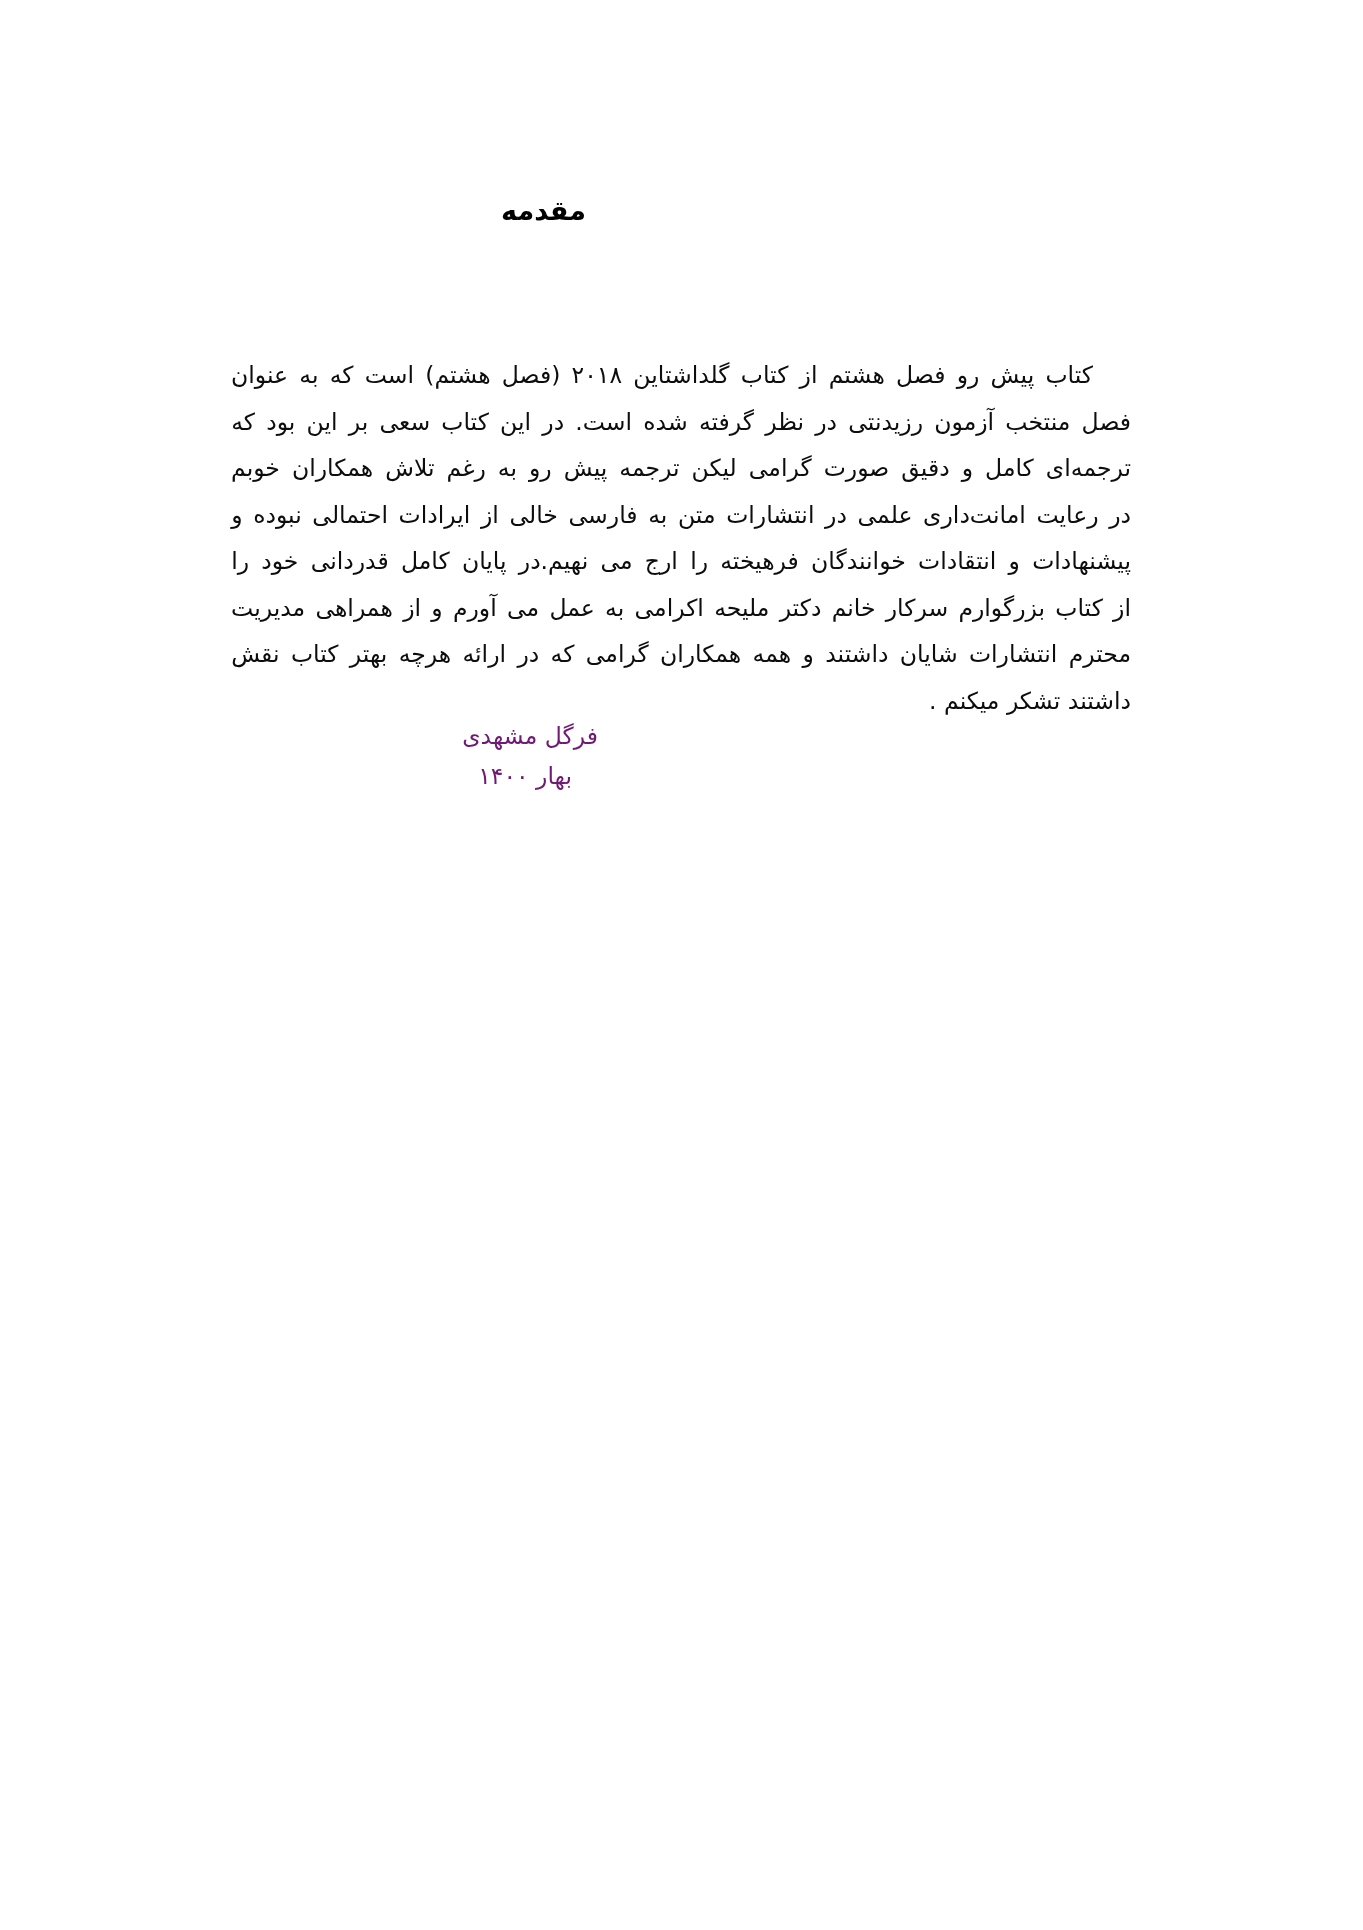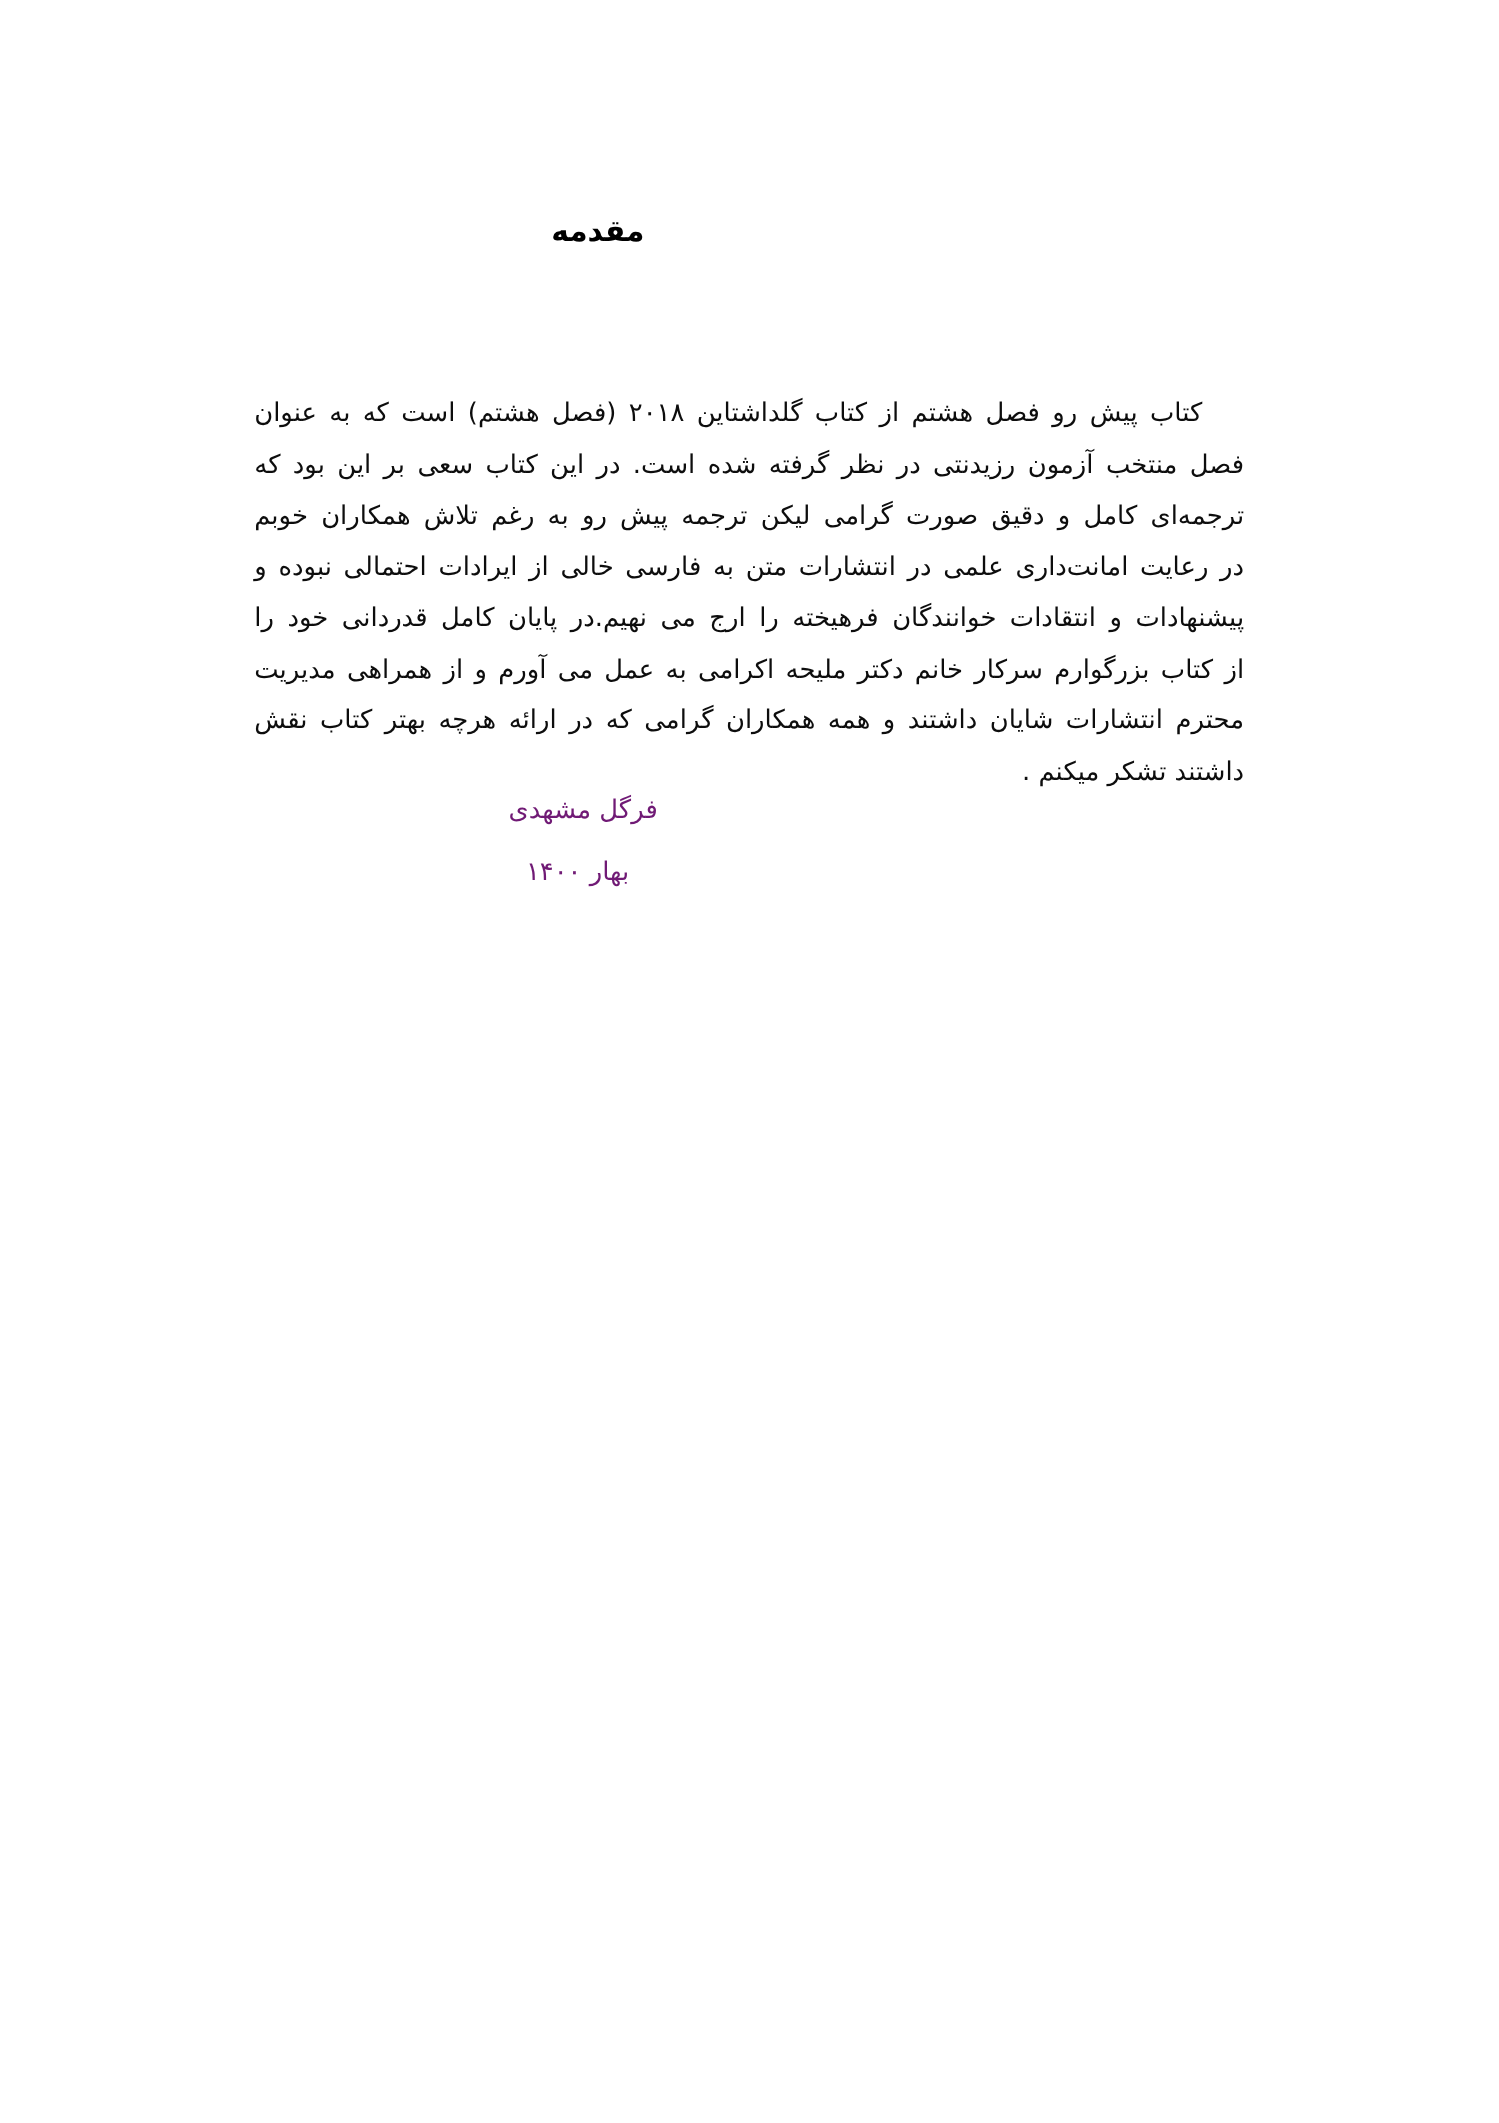--- a/index.html
+++ b/index.html
@@ -93,21 +93,20 @@
   }
   .signature .sig-line {
     display: block;
     font-size: 23.5px;
     line-height: 40px;
     color: #701a75;
     white-space: nowrap;
   }
   .signature .sig-date {
     padding-right: 26px;
-    margin-top: 16px;
   }
 </style>
 </head>
 <body>
 
 <div class="page">
 
   <div class="doc-title">مقدمه</div>
 
   <div class="body-block">

